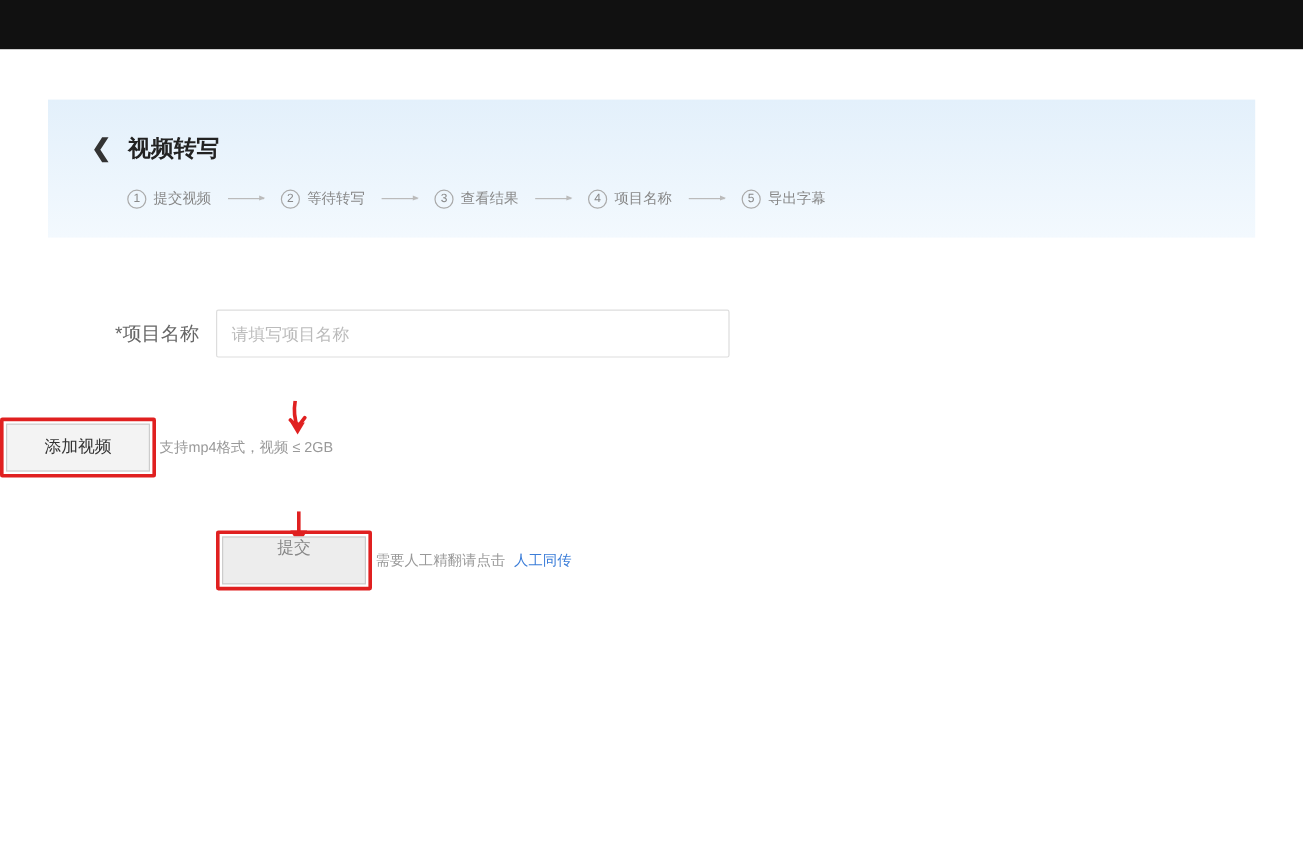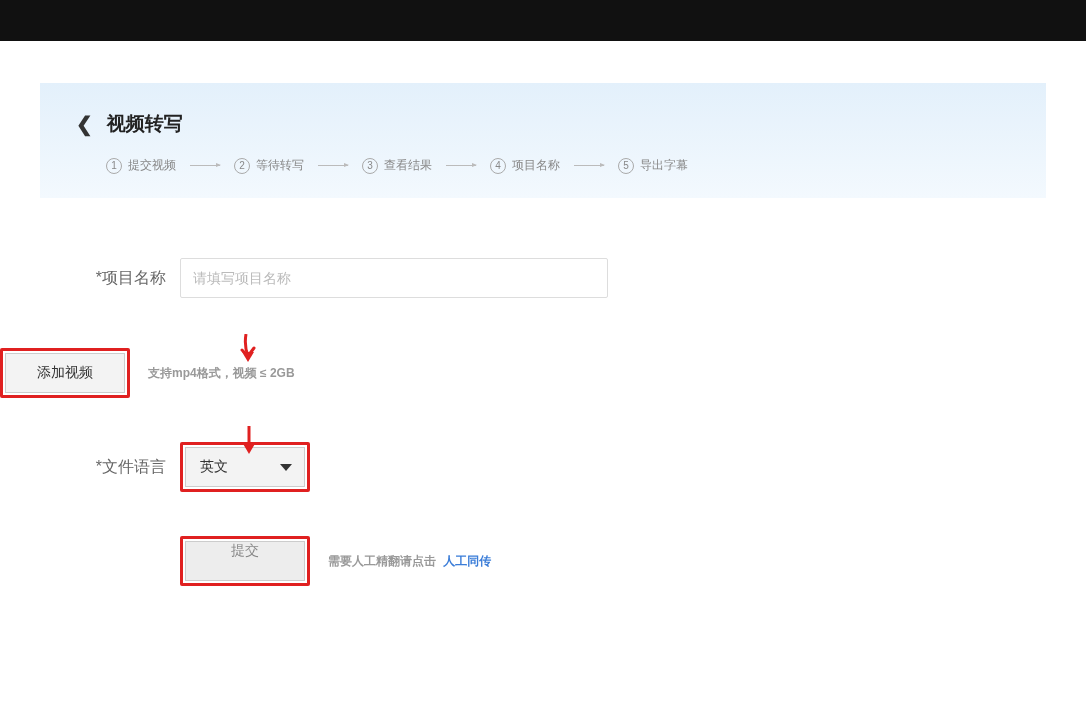--- a/index.html
+++ b/index.html
@@ -124,22 +124,21 @@
       font-size: 14px;
       color: #333;
       cursor: pointer;
       display: flex;
       align-items: center;
       justify-content: center;
     }
     .helper-text {
       font-size: 12px;
       color: #999;
-      margin-left: 18px;
-      font-weight: bold;
+      margin-left: 3px;
     }
     .select-box {
       width: 120px;
       height: 40px;
       border: 1px solid #ccc;
       background: #f3f3f3;
       display: flex;
       align-items: center;
       justify-content: space-between;
       padding: 0 12px 0 14px;
@@ -235,29 +234,20 @@
   </div>
 
   <div class="red-arrow" style="top:136px;">
     <svg width="18" height="32" viewBox="0 0 18 32">
       <path d="M 6 0 Q 4 12 8 22" stroke="#e02020" stroke-width="3" fill="none"></path>
       <path d="M 8 22 L 2 16 M 8 22 L 14 14" stroke="#e02020" stroke-width="3" fill="none" stroke-linecap="round"></path>
       <polygon points="8,28 2,18 14,18" fill="#e02020"></polygon>
     </svg>
   </div>
 
-  <div class="form-row" style="margin-bottom:44px;">
-    <div class="label">*文件语言</div>
-    <div class="highlight-box">
-      <div class="select-box">
-        <span>英文</span>
-        <span class="chevron-down"></span>
-      </div>
-    </div>
-  </div>
 
   <div class="red-arrow" style="top:228px;">
     <svg width="18" height="30" viewBox="0 0 18 30">
       <line x1="9" y1="0" x2="9" y2="18" stroke="#e02020" stroke-width="3"></line>
       <polygon points="9,28 2,16 16,16" fill="#e02020"></polygon>
     </svg>
   </div>
 
   <div class="form-row">
     <div class="label"></div>

